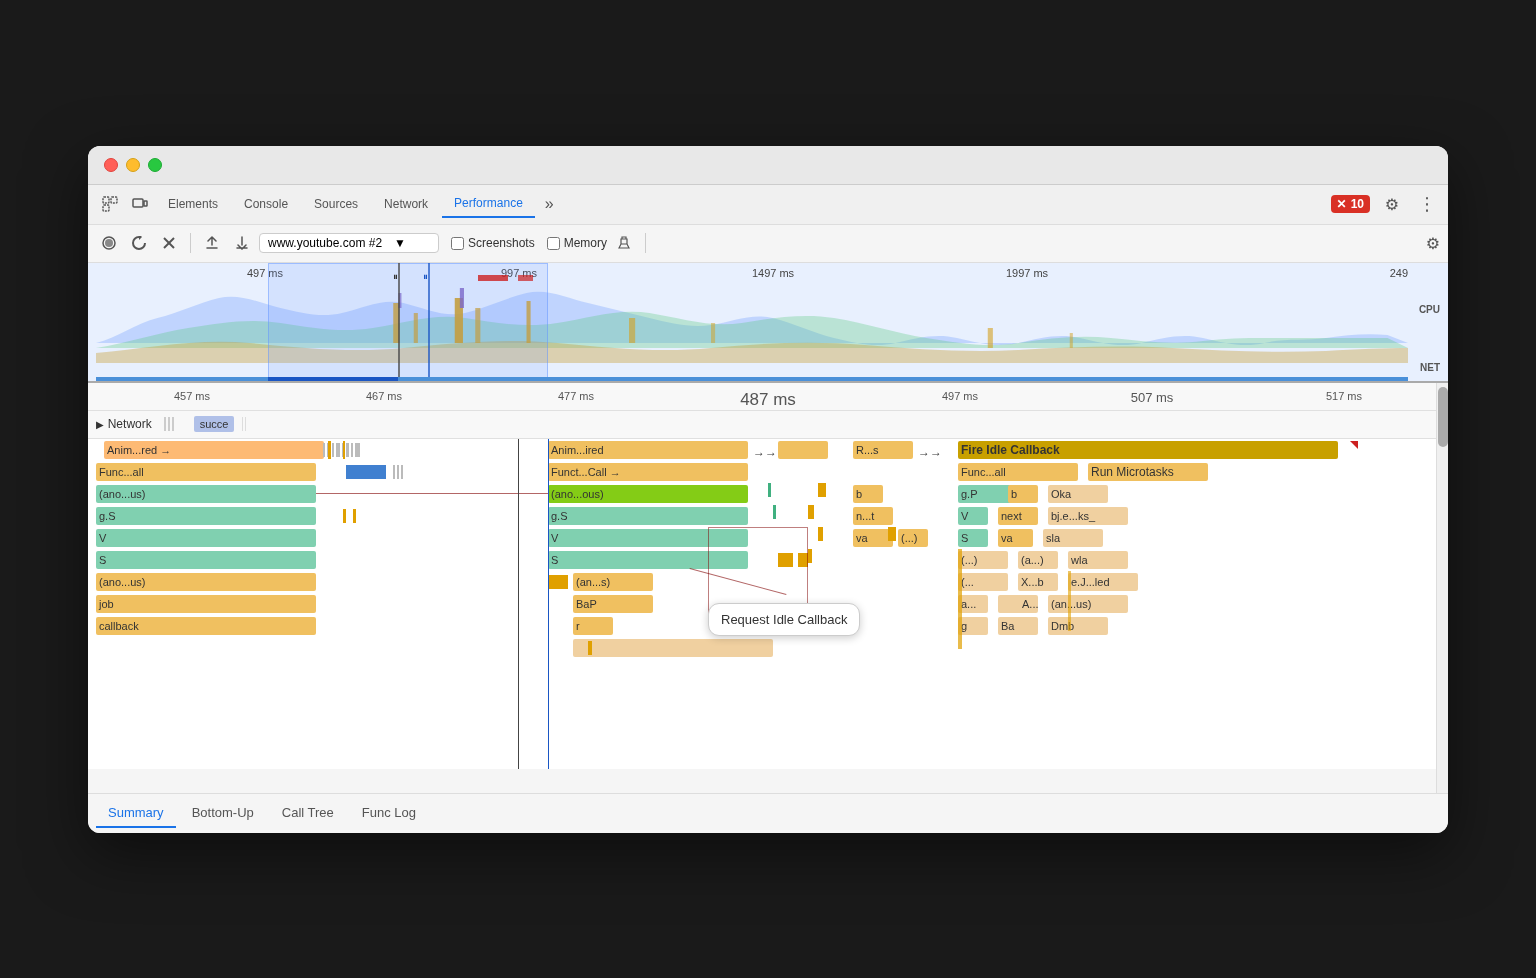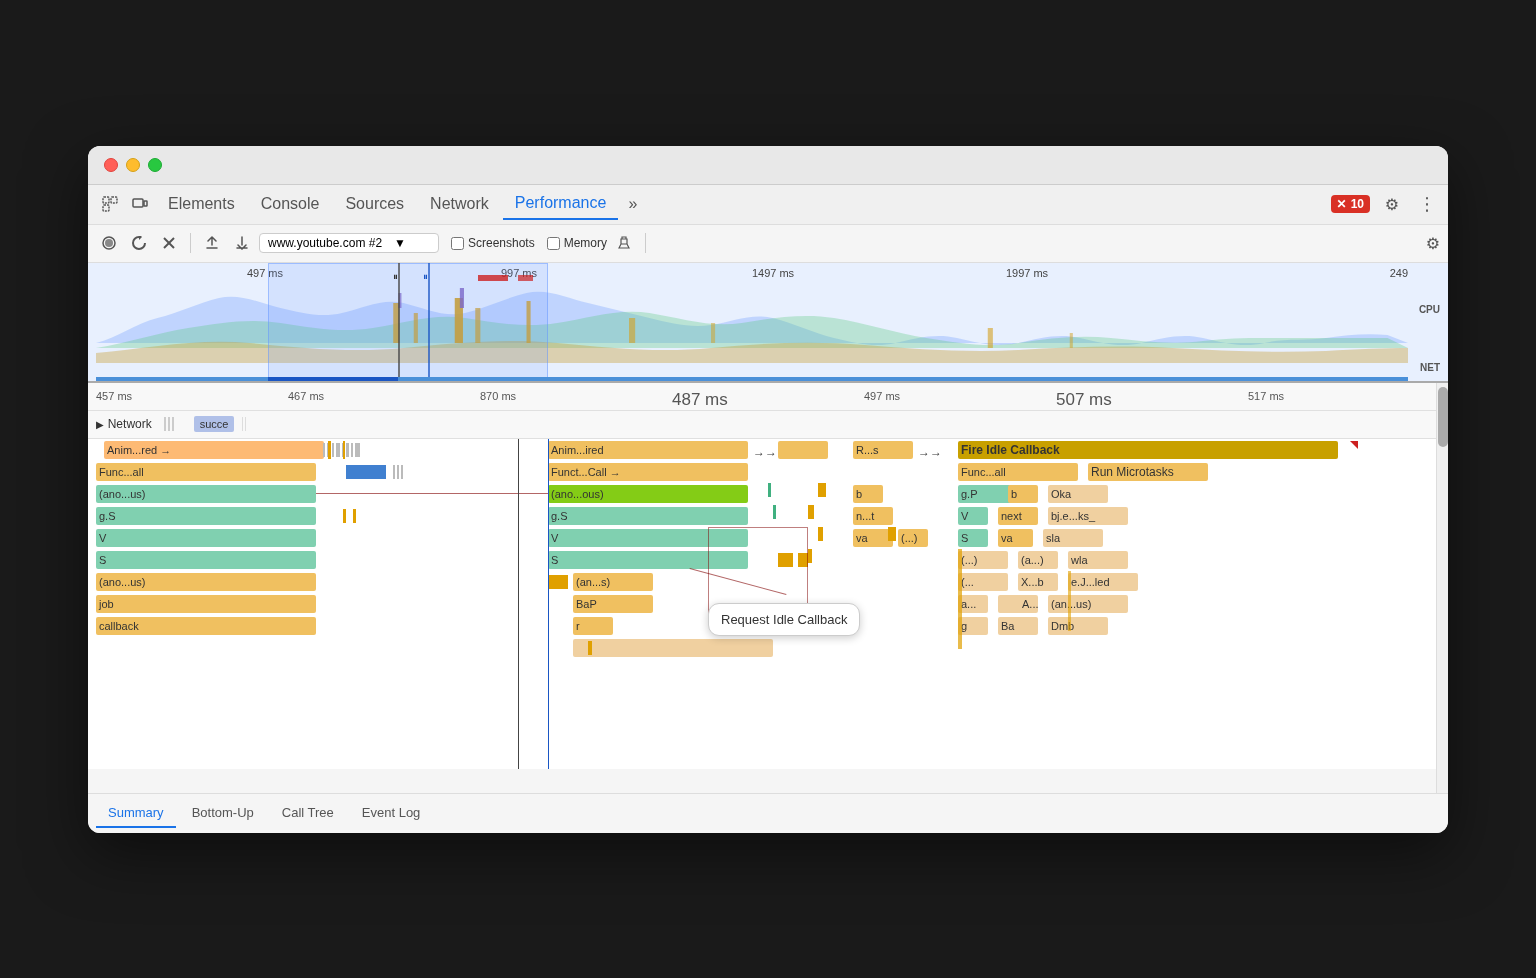--- a/index.html
+++ b/index.html
@@ -50,21 +50,21 @@
       background: #f0f0f0;
       display: flex;
       align-items: center;
       padding: 0 8px;
       border-bottom: 1px solid #ddd;
       height: 40px;
       gap: 2px;
     }
     .tab-btn {
       padding: 6px 12px;
-      font-size: 16px;
+      font-size: 12px;
       color: #555;
       cursor: pointer;
       border-radius: 4px;
       white-space: nowrap;
       background: none;
       border: none;
     }
     .tab-btn.active {
       color: #1a73e8;
       border-bottom: 2px solid #1a73e8;
@@ -205,20 +205,21 @@
       display: flex;
       align-items: flex-end;
       padding: 0 8px;
       position: relative;
     }
     .time-ruler-marks {
       display: flex;
       width: 100%;
       font-size: 11px;
       color: #555;
+      text-align: center;
     }
     .network-row {
       height: 28px;
       background: #f8f8f8;
       display: flex;
       align-items: center;
       padding: 0 8px;
       font-size: 12px;
       color: #333;
       border-bottom: 1px solid #e0e0e0;
@@ -478,24 +479,24 @@
     <span class="net-label">NET</span>
   </div>
 
   <div class="flame-container" style="height:410px;">
     <div class="flame-main">
 
       <div class="time-ruler">
         <div class="time-ruler-marks">
           <span style="flex:1;font-size:11px;color:#555;">457 ms</span>
           <span style="flex:1;font-size:11px;color:#555;">467 ms</span>
-          <span style="flex:1;font-size:11px;color:#555;">870 ms</span>
+          <span style="flex:1;font-size:11px;color:#555;">477 ms</span>
           <span style="flex:1;font-size:17px;color:#555;">487 ms</span>
           <span style="flex:1;font-size:11px;color:#555;">497 ms</span>
-          <span style="flex:1;font-size:17px;color:#555;">507 ms</span>
+          <span style="flex:1;font-size:13px;color:#555;">507 ms</span>
           <span style="flex:1;font-size:11px;color:#555;">517 ms</span>
         </div>
       </div>
 
       <div class="network-row">
         <span style="margin-right:4px;font-size:10px;">▶</span>
         <span style="margin-right:12px;">Network</span>
 
         <div style="display:flex;gap:2px;align-items:center;">
           <div style="width:2px;height:14px;background:#ccc;"></div>
@@ -678,15 +679,15 @@
 
     <div class="scrollbar-v">
       <div class="scrollbar-thumb"></div>
     </div>
   </div>
 
   <div class="bottom-tabs">
     <div class="bottom-tab active">Summary</div>
     <div class="bottom-tab">Bottom-Up</div>
     <div class="bottom-tab">Call Tree</div>
-    <div class="bottom-tab">Event Log</div>
+    <div class="bottom-tab">Func Log</div>
   </div>
 </div>
 
 </body></html>

